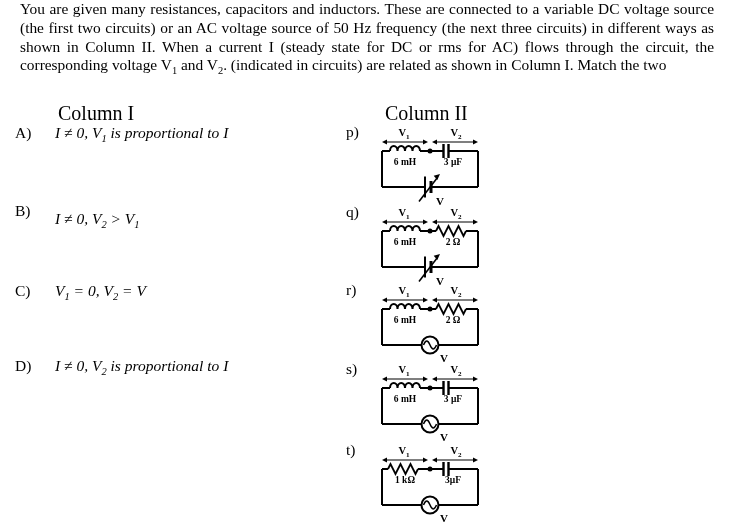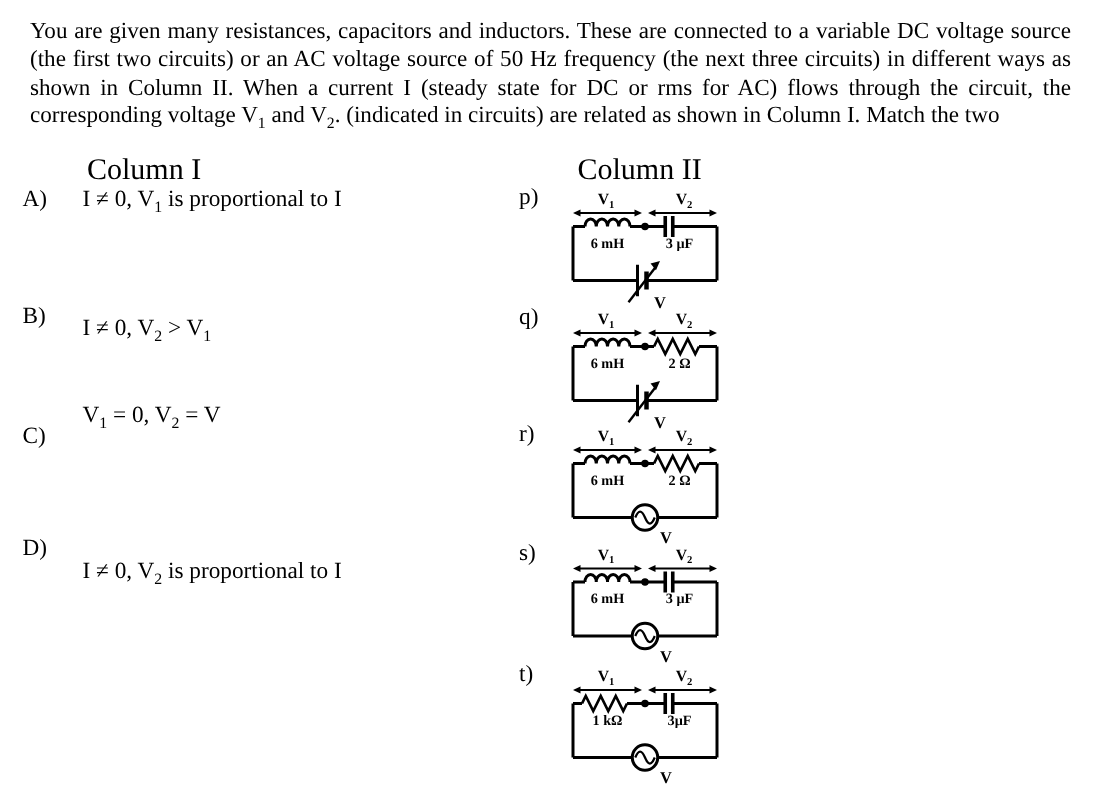--- a/index.html
+++ b/index.html
@@ -3,26 +3,26 @@
 <meta charset="utf-8">
 <style>
   html,body{margin:0;padding:0;}
   body{
     width:732px;height:526px;position:relative;overflow:hidden;
     background:#ffffff;color:#000;
     font-family:"Liberation Serif","DejaVu Serif",serif;
   }
   .abs{position:absolute;}
   #statement{
-    left:20px;top:12px;width:694px;
+    left:20px;top:0;width:694px;
     font-size:15.4px;line-height:18.8px;text-align:justify;
   }
   .col-header{font-size:20px;top:102px;}
   .item-key{left:15px;font-size:15.5px;}
-  .item-text{left:55px;font-size:15.5px;}
+  .item-text{left:55px;font-size:15.5px;font-style:italic;}
   sub{font-size:68%;line-height:0;}
   .circuit{left:346px;width:190px;height:86px;}
   .ckey{position:absolute;left:0;top:9px;font-size:15.5px;}
   .cdraw{position:absolute;left:28px;top:0;margin-top:10px;}
   svg text{font-family:"Liberation Serif","DejaVu Serif",serif;}
 </style>
 </head>
 <body>
 
 <div id="statement" class="abs">You are given many resistances, capacitors and inductors. These are connected to a variable DC voltage source (the first two circuits) or an AC voltage source of 50 Hz frequency (the next three circuits) in different ways as shown in Column II. When a current I (steady state for DC or rms for AC) flows through the circuit, the corresponding voltage V<sub>1</sub> and V<sub>2</sub>. (indicated in circuits) are related as shown in Column I. Match the two</div>
@@ -30,24 +30,24 @@
 <div class="abs col-header" style="left:58px">Column I</div>
 <div class="abs col-header" style="left:385px">Column II</div>
 
 <div class="abs item-key" style="top:124px">A)</div>
 <div class="abs item-text" style="top:124px">I ≠ 0, V<sub>1</sub> is proportional to I</div>
 
 <div class="abs item-key" style="top:202px">B)</div>
 <div class="abs item-text" style="top:210px">I ≠ 0, V<sub>2</sub> &gt; V<sub>1</sub></div>
 
 <div class="abs item-key" style="top:282px">C)</div>
-<div class="abs item-text" style="top:268px">V<sub>1</sub> = 0, V<sub>2</sub> = V</div>
+<div class="abs item-text" style="top:282px">V<sub>1</sub> = 0, V<sub>2</sub> = V</div>
 
 <div class="abs item-key" style="top:357px">D)</div>
-<div class="abs item-text" style="top:372px">I ≠ 0, V<sub>2</sub> is proportional to I</div>
+<div class="abs item-text" style="top:357px">I ≠ 0, V<sub>2</sub> is proportional to I</div>
 
 <div class="abs circuit" style="top:114px">
   <span class="ckey">p)</span>
   <span class="cdraw"><svg width="150" height="86" viewBox="0 0 150 86">
         <text x="30" y="12" font-size="10.5" font-weight="bold" text-anchor="middle" fill="#000"><tspan>V</tspan><tspan dy="2.6" font-size="7.1">1</tspan><tspan dy="-2.6">​</tspan></text>
         <text x="82" y="12" font-size="10.5" font-weight="bold" text-anchor="middle" fill="#000"><tspan>V</tspan><tspan dy="2.6" font-size="7.1">2</tspan><tspan dy="-2.6">​</tspan></text>
         <g stroke="#000" fill="#000">
           <line x1="12" y1="18" x2="50" y2="18" stroke-width="1.2"></line>
           <path d="M8,18 l5,-2.4 v4.8 z" stroke="none"></path>
           <path d="M54,18 l-5,-2.4 v4.8 z" stroke="none"></path>

